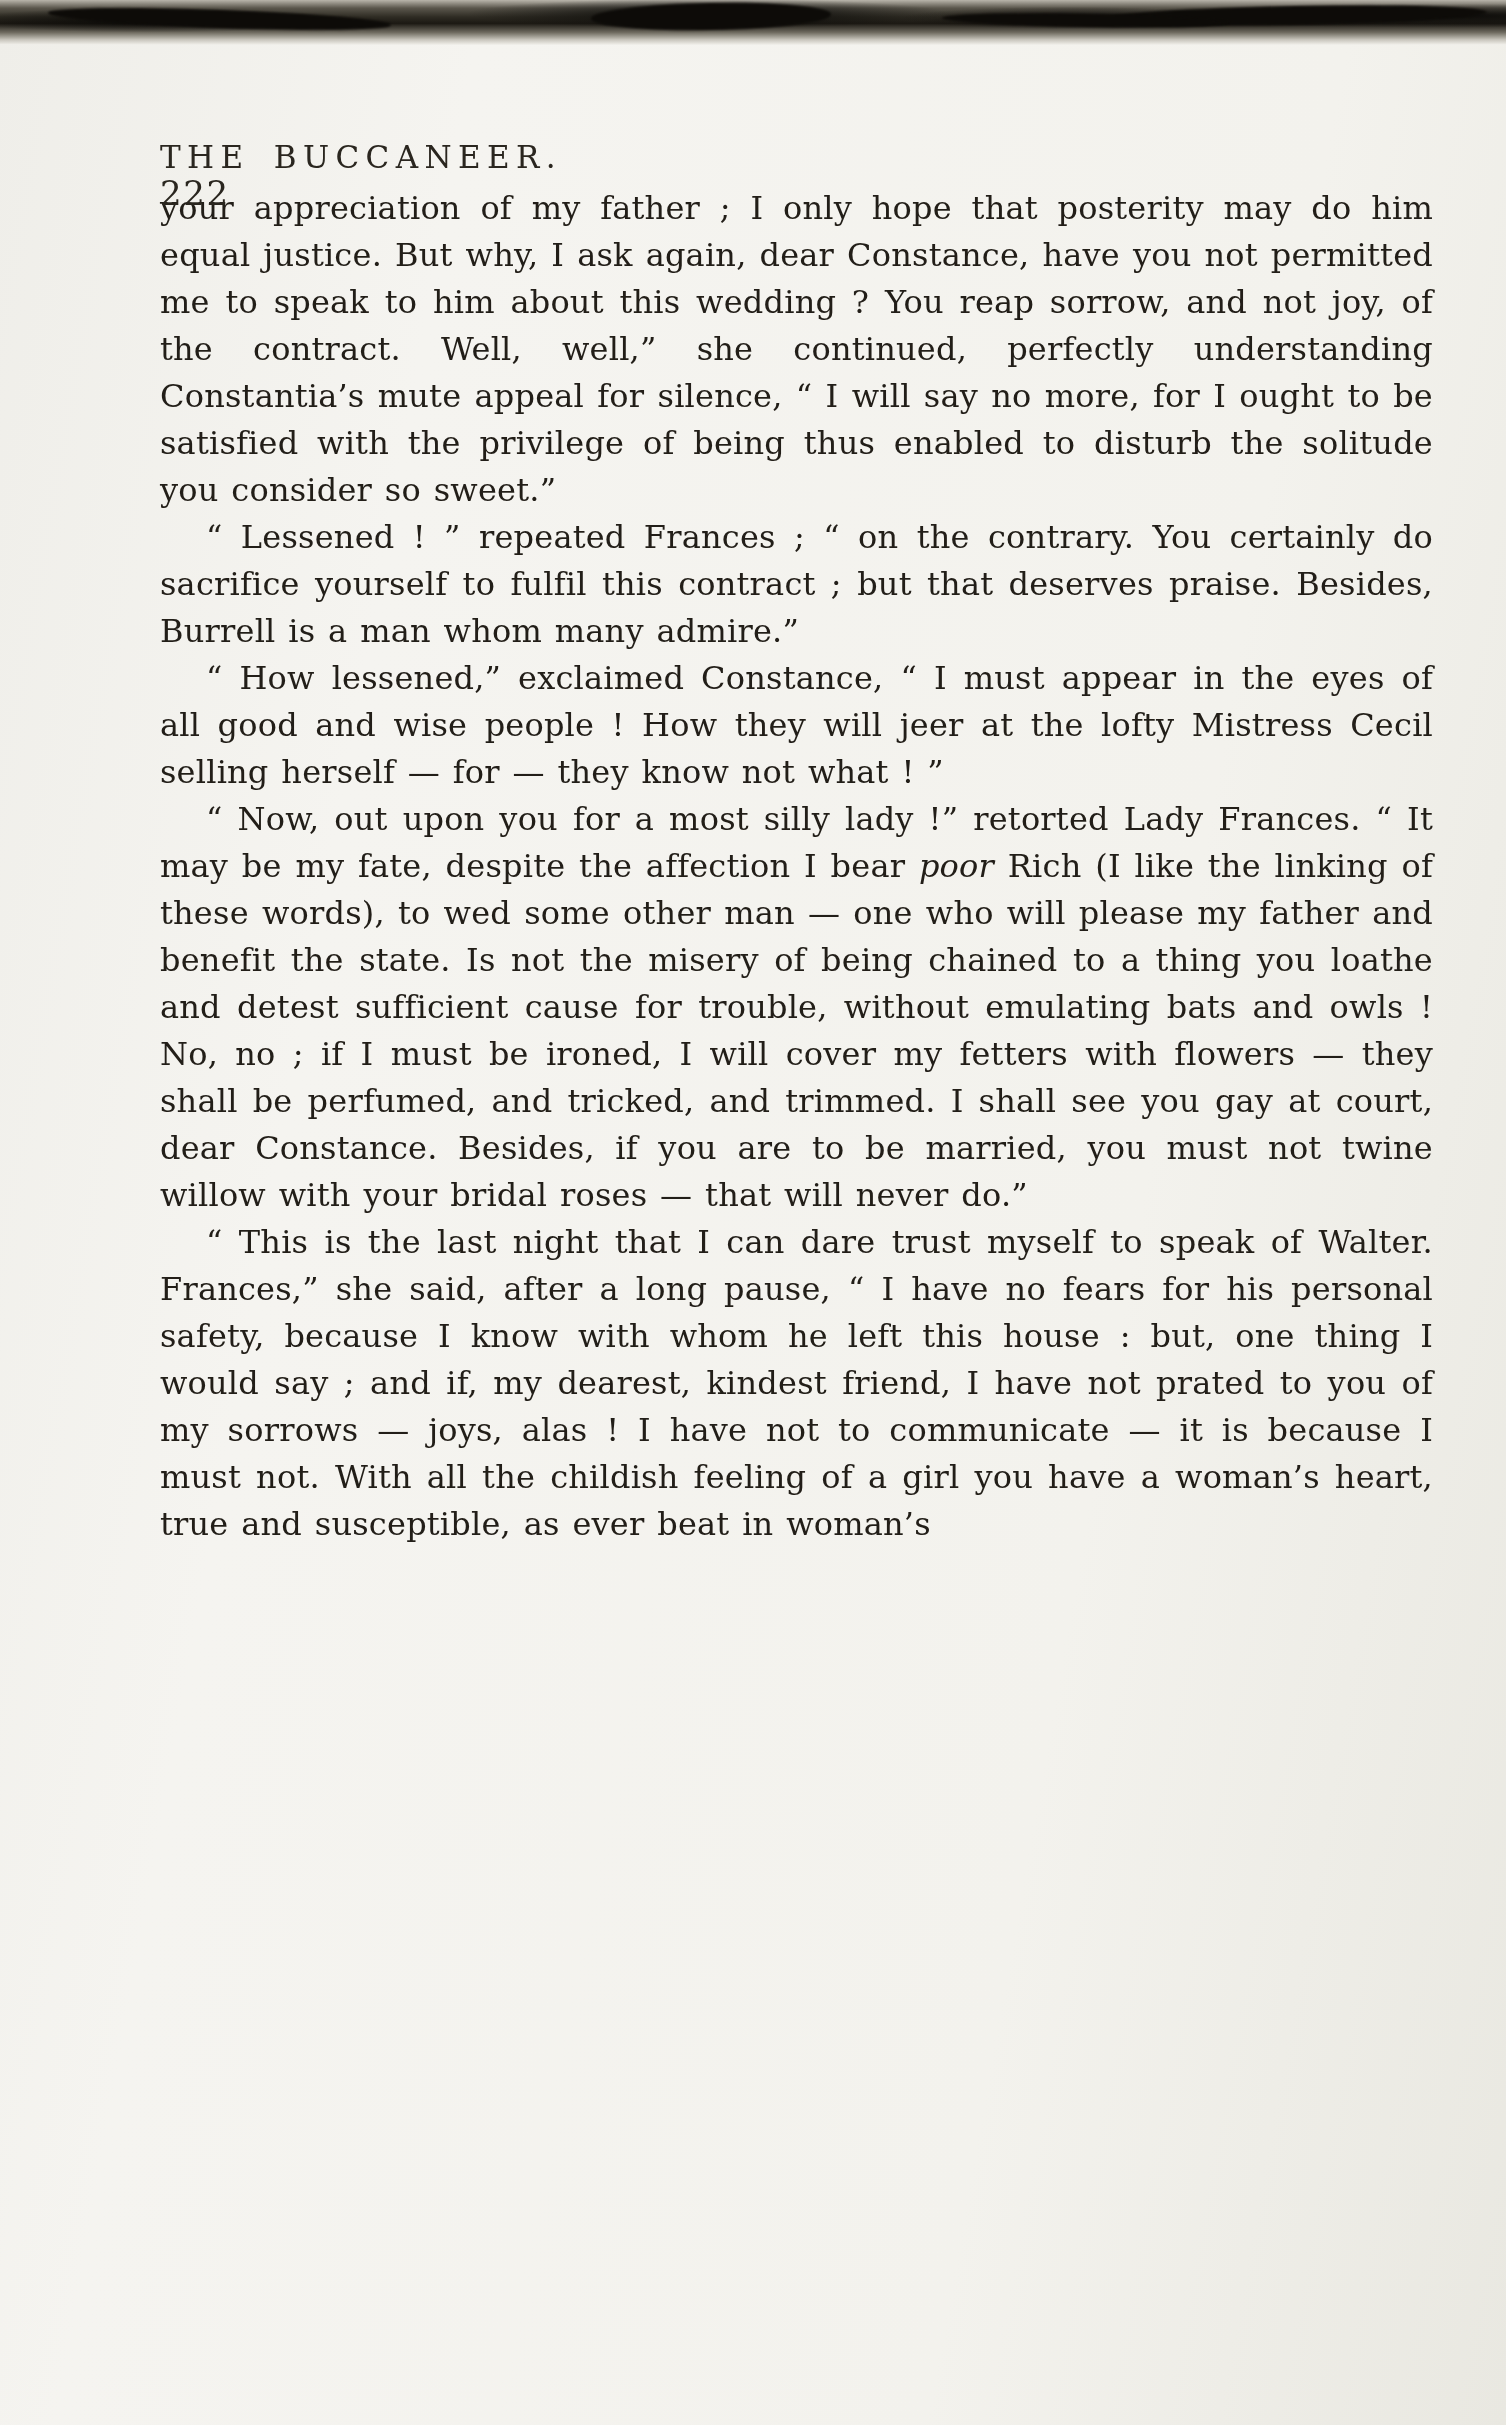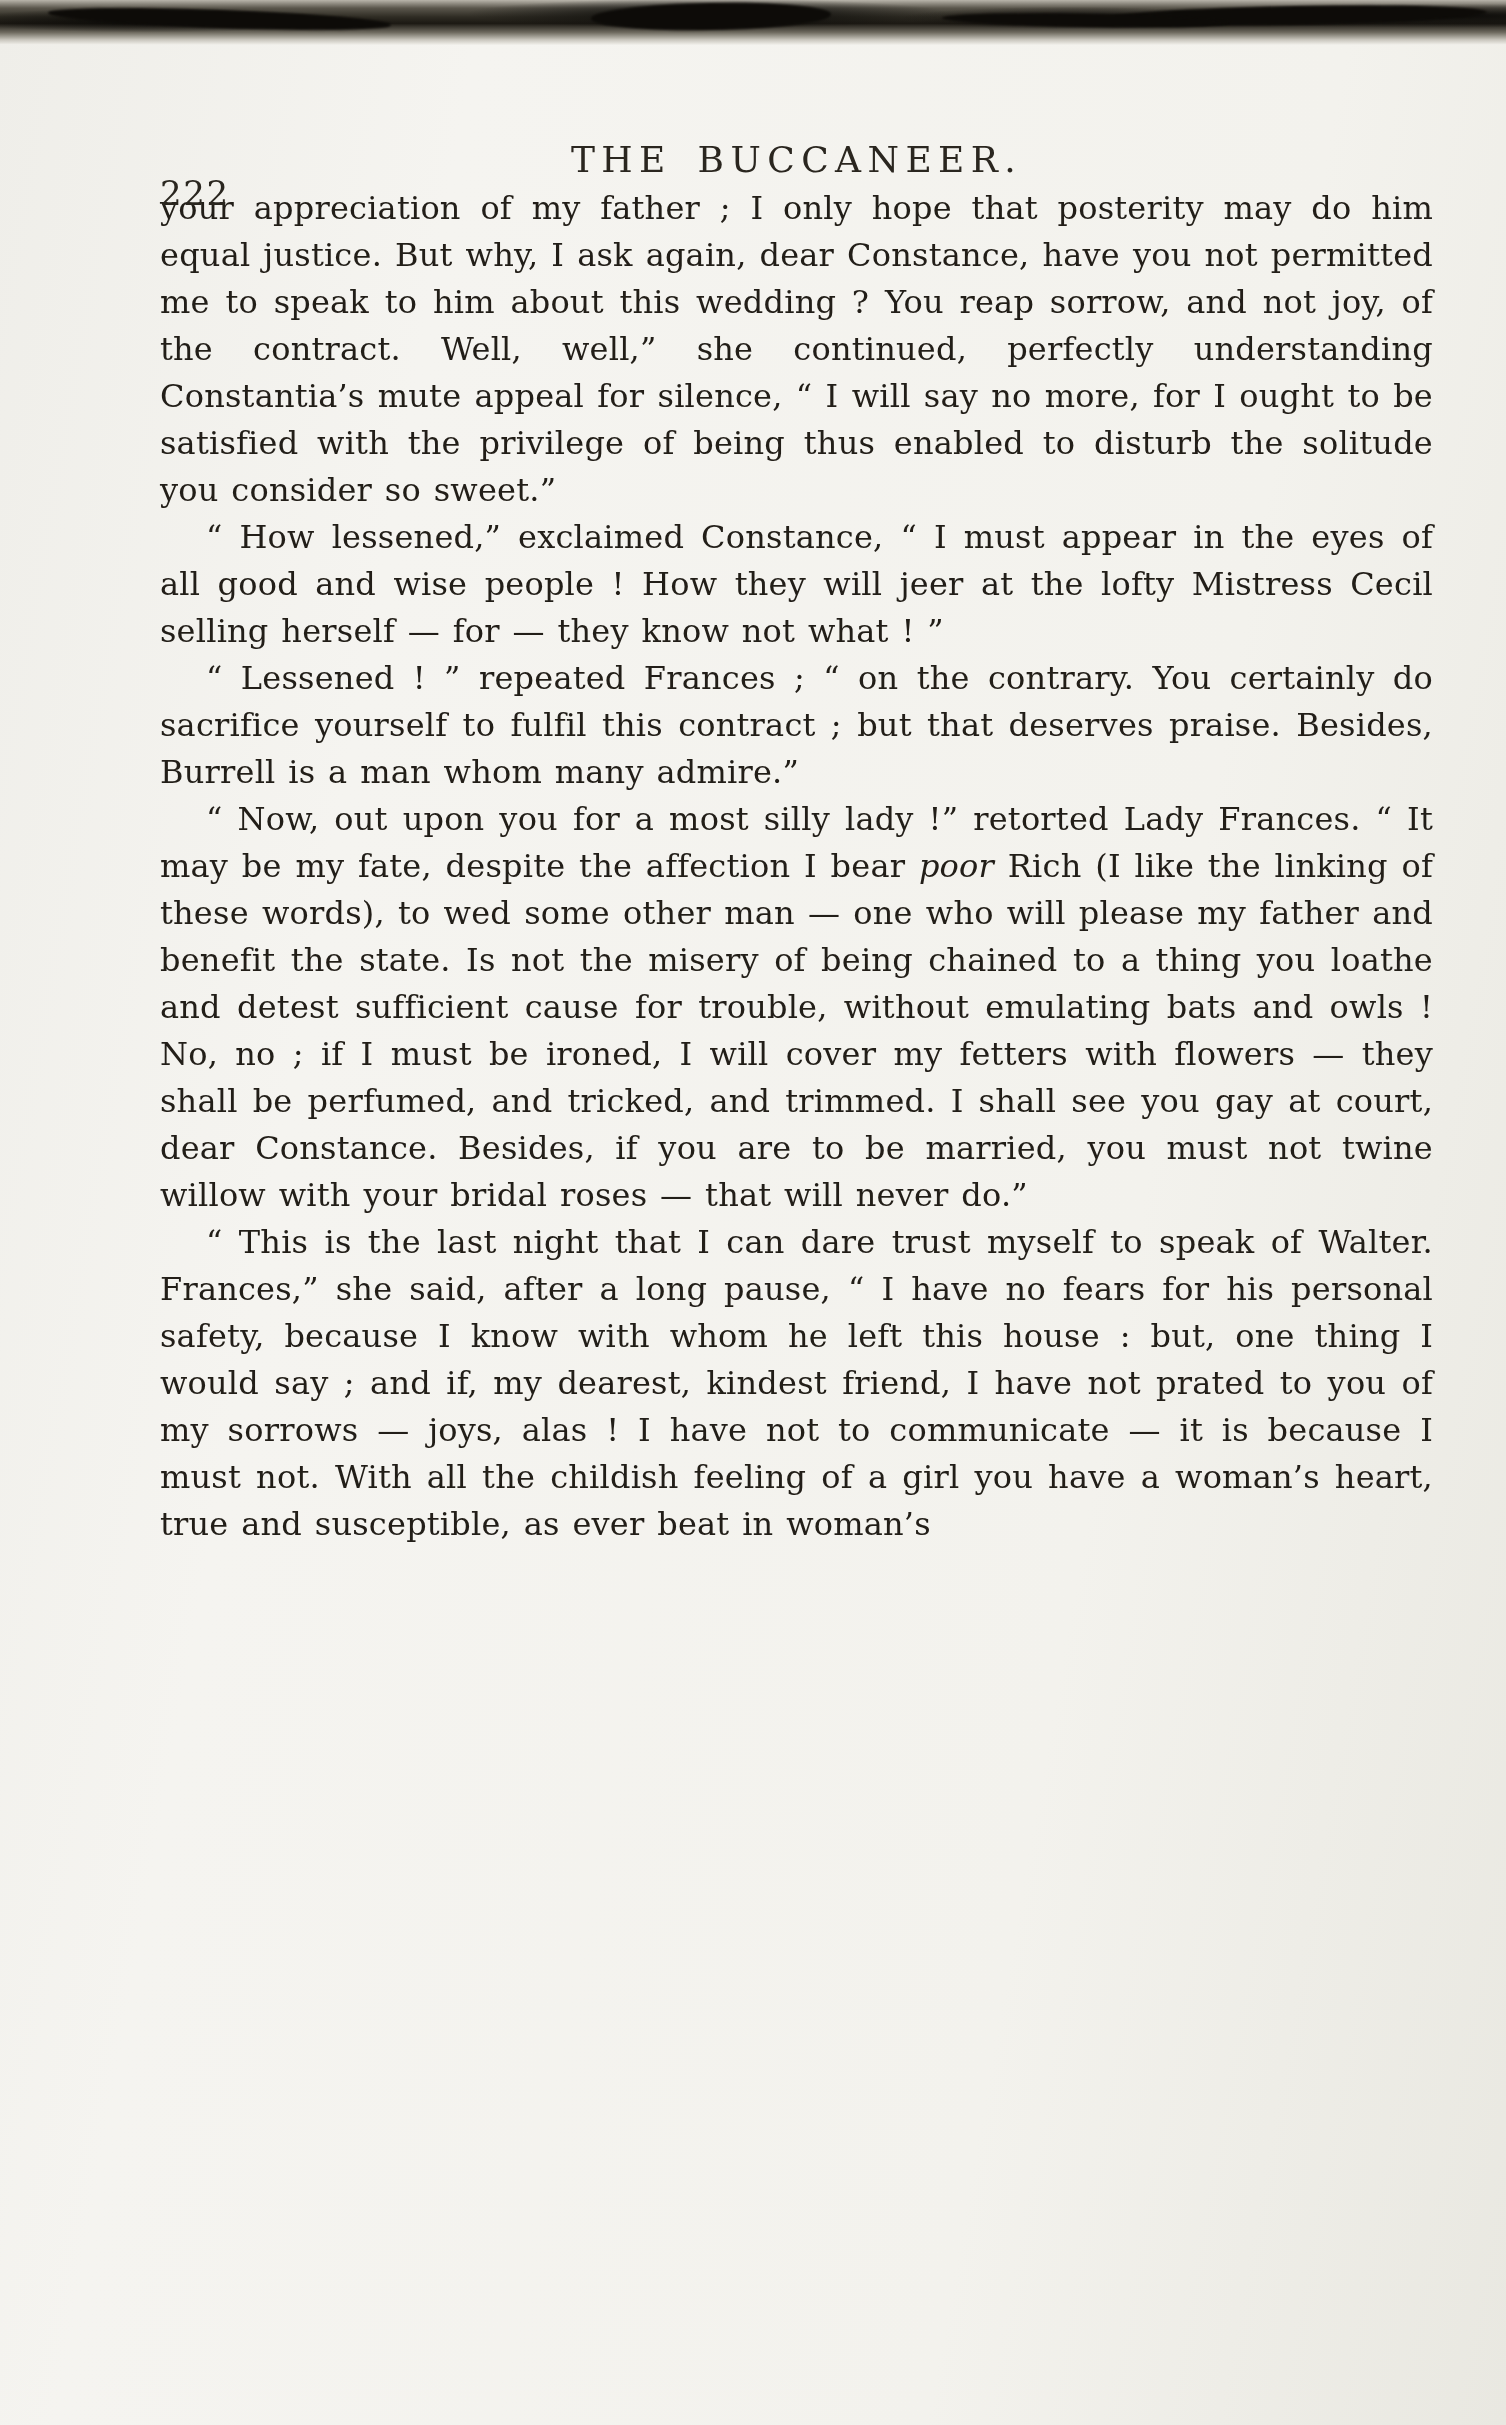--- a/index.html
+++ b/index.html
@@ -61,22 +61,21 @@
     position: absolute;
     left: 0;
     top: 0;
     font-size: 34px;
     letter-spacing: 1.6px;
     color: #2a261f;
     margin-top: 39px;
   }
   .running-title {
     display: block;
-    text-align: center;
-    font-size: 36px;
+    font-size: 31px;
     letter-spacing: 6.4px;
     padding-top: 4.8px;
     color: #2a261f;
     word-spacing: 8px;
   }
 
   .body-text {
     font-size: 32px;
     line-height: 47px;
     text-align: justify;
@@ -101,21 +100,21 @@
 
   <div class="content">
 
     <div class="page-header">
       <span class="page-number">222</span>
       <span class="running-title">THE BUCCANEER.</span>
     </div>
 
     <div class="body-text">
         <p class="para">your appreciation of my father ; I only hope that posterity may do him equal justice.  But why, I ask again, dear Constance, have you not permitted me to speak to him about this wedding ?  You reap sorrow, and not joy, of the contract.  Well, well,” she continued, perfectly understanding Constantia’s mute appeal for silence, “ I will say no more, for I ought to be satisfied with the privilege of being thus enabled to disturb the solitude you consider so sweet.”</p>
+        <p class="para indent">“ Lessened ! ” repeated Frances ; “ on the contrary.  You certainly do sacrifice yourself to fulfil this contract ; but that deserves praise.  Besides, Burrell is a man whom many admire.”</p>
         <p class="para indent">“ How lessened,” exclaimed Constance, “ I must appear in the eyes of all good and wise people !  How they will jeer at the lofty Mistress Cecil selling herself — for — they know not what ! ”</p>
-        <p class="para indent">“ Lessened ! ” repeated Frances ; “ on the contrary.  You certainly do sacrifice yourself to fulfil this contract ; but that deserves praise.  Besides, Burrell is a man whom many admire.”</p>
         <p class="para indent">“ Now, out upon you for a most silly lady !” retorted Lady Frances.  “ It may be my fate, despite the affection I bear <i>poor</i> Rich (I like the linking of these words), to wed some other man — one who will please my father and benefit the state.  Is not the misery of being chained to a thing you loathe and detest sufficient cause for trouble, without emulating bats and owls !  No, no ; if I must be ironed, I will cover my fetters with flowers — they shall be perfumed, and tricked, and trimmed.  I shall see you gay at court, dear Constance.  Besides, if you are to be married, you must not twine willow with your bridal roses — that will never do.”</p>
         <p class="para indent">“ This is the last night that I can dare trust myself to speak of Walter.  Frances,” she said, after a long pause, “ I have no fears for his personal safety, because I know with whom he left this house : but, one thing I would say ; and if, my dearest, kindest friend, I have not prated to you of my sorrows — joys, alas ! I have not to communicate — it is because I must not.  With all the childish feeling of a girl you have a woman’s heart, true and susceptible, as ever beat in woman’s</p>
       </div>
 
   </div>
 </div>
 
 
 </body></html>

